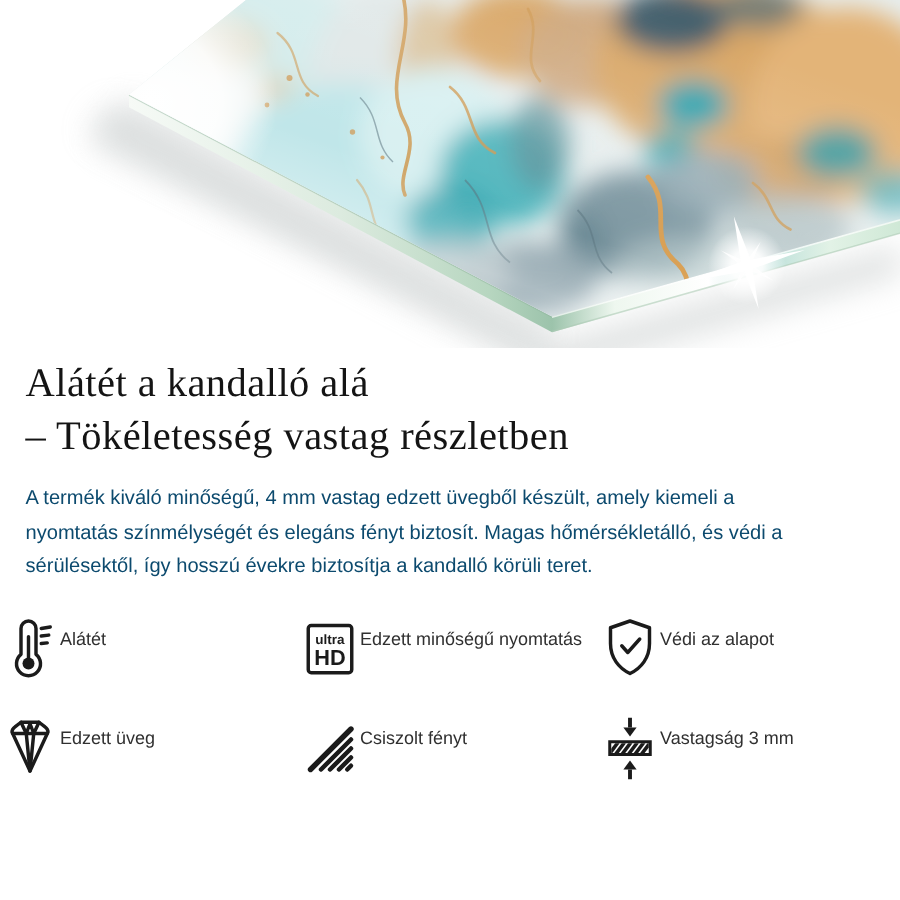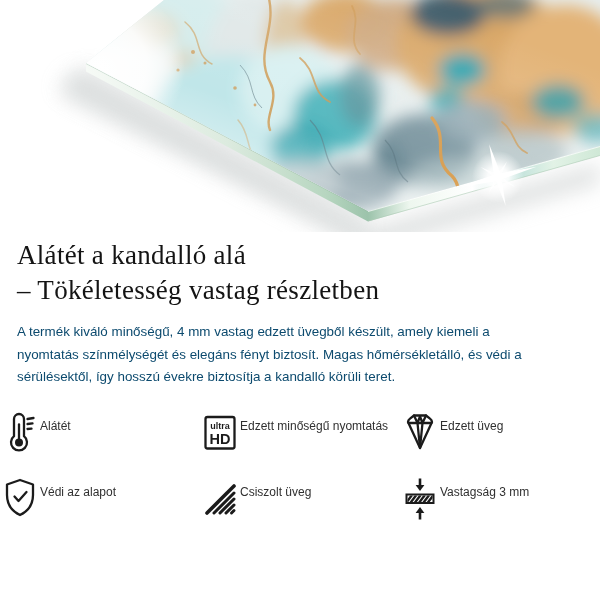--- a/index.html
+++ b/index.html
@@ -179,54 +179,54 @@
           <text class="badge-txt" x="20" y="19" font-size="9" text-anchor="middle">ultra</text>
           <text class="badge-txt" x="20" y="33.5" font-size="14.5" text-anchor="middle">HD</text>
         </svg>
       </div>
       <div class="flabel">Edzett minőségű nyomtatás</div>
     </div>
 
     <div class="feature">
       <div class="icon-box">
         <svg width="40" height="46" viewBox="0 0 40 46">
+          <path class="ico" stroke-width="2.4" stroke-linejoin="round" d="M20 4 L33 8.5 V19 C33 28.5 27.5 35.5 20 39 C12.5 35.5 7 28.5 7 19 V8.5 Z"></path>
+          <path class="ico" stroke-width="2.4" stroke-linecap="round" stroke-linejoin="round" d="M14.5 20.5 l4 4.5 l8 -9"></path>
+        </svg>
+      </div>
+      <div class="flabel">Védi az alapot</div>
+    </div>
+
+    <div class="feature">
+      <div class="icon-box">
+        <svg width="40" height="46" viewBox="0 0 40 46">
           <g class="ico" stroke-width="2" stroke-linejoin="round" stroke-linecap="round">
             <path d="M8 12 Q8 10 10 8.6 L14 5.5 H26 L30 8.6 Q32 10 32 12 L20 38 Z"></path>
             <path d="M8.5 13 H31.5"></path>
             <path d="M14 5.5 L17.5 13 L20 6.5 L22.5 13 L26 5.5"></path>
             <path d="M17.5 13 L20 38 L22.5 13"></path>
           </g>
         </svg>
       </div>
       <div class="flabel">Edzett üveg</div>
-    </div>
-
-    <div class="feature">
-      <div class="icon-box">
-        <svg width="40" height="46" viewBox="0 0 40 46">
-          <path class="ico" stroke-width="2.4" stroke-linejoin="round" d="M20 4 L33 8.5 V19 C33 28.5 27.5 35.5 20 39 C12.5 35.5 7 28.5 7 19 V8.5 Z"></path>
-          <path class="ico" stroke-width="2.4" stroke-linecap="round" stroke-linejoin="round" d="M14.5 20.5 l4 4.5 l8 -9"></path>
-        </svg>
-      </div>
-      <div class="flabel">Védi az alapot</div>
     </div>
 
     <div class="feature">
       <div class="icon-box">
         <svg width="40" height="46" viewBox="0 0 40 46">
           <g stroke="#1b1b1b" stroke-linecap="round">
             <line x1="7" y1="37" x2="34" y2="10" stroke-width="3.6"></line>
             <line x1="14" y1="37" x2="34" y2="17" stroke-width="3"></line>
             <line x1="20" y1="37" x2="34" y2="23" stroke-width="3"></line>
             <line x1="26" y1="37" x2="34" y2="29" stroke-width="3"></line>
             <line x1="31.5" y1="37" x2="34" y2="34.5" stroke-width="3"></line>
           </g>
         </svg>
       </div>
-      <div class="flabel">Csiszolt üveg</div>
+      <div class="flabel">Csiszolt fényt</div>
     </div>
 
     <div class="feature">
       <div class="icon-box">
         <svg width="40" height="46" viewBox="0 0 40 46">
           <defs>
               <clipPath id="barclip">
                 <rect x="7.5" y="19.5" width="25" height="6.5"></rect>
               </clipPath>
             </defs>

